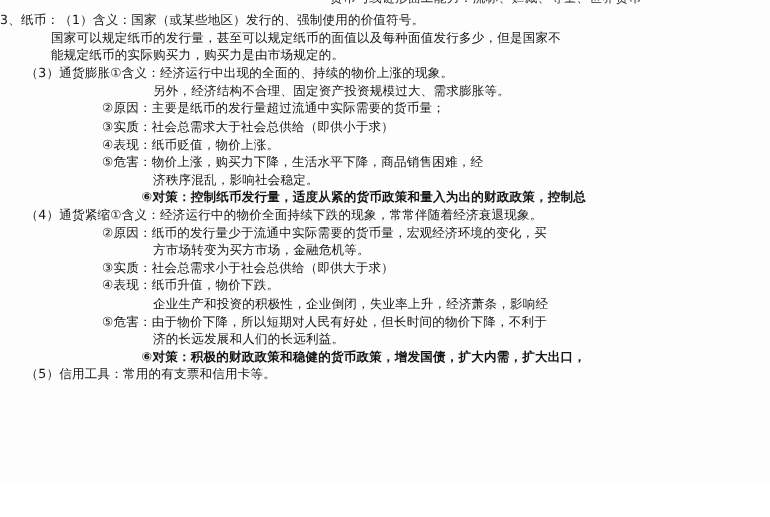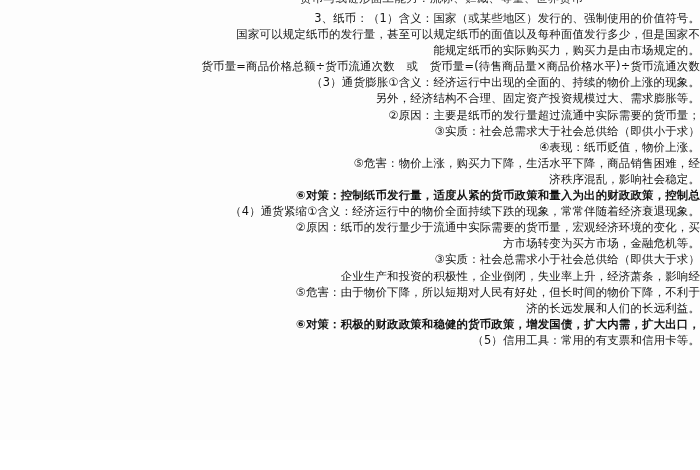--- a/index.html
+++ b/index.html
@@ -14,21 +14,20 @@
     color: #111111;
     overflow: hidden;
   }
   .page {
     position: relative;
     width: 700px;
     height: 440px;
     background: #fdfdfd;
     padding: 0;
     box-sizing: border-box;
-    text-align: right;
   }
   .clip-top {
     position: absolute;
     top: 0;
     left: 0;
     width: 700px;
     height: 10px;
     overflow: hidden;
   }
   .clip-top .cut {
@@ -50,51 +49,52 @@
     color: #141414;
   }
   .line {
     white-space: pre;
     font-size: 11.4px;
     line-height: 16.1px;
     letter-spacing: 0.2px;
   }
   .line.bold {
     font-weight: bold;
+    padding-left: 36px;
   }
   .faded {
     color: #3a3a3a;
   }
 </style>
 </head>
 <body>
 
 <div class="page">
 
   <div class="clip-top">
     <span class="cut faded">货币与线链形面工能力：流标、贮藏、等量、世界货币</span>
   </div>
 
   <div class="body-text">
       <div class="line">3、纸币：（1）含义：国家（或某些地区）发行的、强制使用的价值符号。</div>
       <div class="line">　　　　国家可以规定纸币的发行量，甚至可以规定纸币的面值以及每种面值发行多少，但是国家不</div>
       <div class="line">　　　　能规定纸币的实际购买力，购买力是由市场规定的。</div>
-      <div class="line">　　　　货币量=商品价格总额÷货币流通次数　或　货币量=(待售商品量×商品价格水平)÷货币流通次数</div>
       <div class="line">　　（3）通货膨胀①含义：经济运行中出现的全面的、持续的物价上涨的现象。</div>
       <div class="line">　　　　　　　　　　　　另外，经济结构不合理、固定资产投资规模过大、需求膨胀等。</div>
       <div class="line">　　　　　　　　②原因：主要是纸币的发行量超过流通中实际需要的货币量；</div>
       <div class="line">　　　　　　　　③实质：社会总需求大于社会总供给（即供小于求）</div>
       <div class="line">　　　　　　　　④表现：纸币贬值，物价上涨。</div>
       <div class="line">　　　　　　　　⑤危害：物价上涨，购买力下降，生活水平下降，商品销售困难，经</div>
       <div class="line">　　　　　　　　　　　　济秩序混乱，影响社会稳定。</div>
       <div class="line bold">　　　　　　　　⑥对策：控制纸币发行量，适度从紧的货币政策和量入为出的财政政策，控制总</div>
       <div class="line">　　（4）通货紧缩①含义：经济运行中的物价全面持续下跌的现象，常常伴随着经济衰退现象。</div>
       <div class="line">　　　　　　　　②原因：纸币的发行量少于流通中实际需要的货币量，宏观经济环境的变化，买</div>
       <div class="line">　　　　　　　　　　　　方市场转变为买方市场，金融危机等。</div>
       <div class="line">　　　　　　　　③实质：社会总需求小于社会总供给（即供大于求）</div>
+      <div class="line">　　　　　　　　④表现：纸币升值，物价下跌。</div>
       <div class="line">　　　　　　　　　　　　企业生产和投资的积极性，企业倒闭，失业率上升，经济萧条，影响经</div>
       <div class="line">　　　　　　　　⑤危害：由于物价下降，所以短期对人民有好处，但长时间的物价下降，不利于</div>
       <div class="line">　　　　　　　　　　　　济的长远发展和人们的长远利益。</div>
       <div class="line bold">　　　　　　　　⑥对策：积极的财政政策和稳健的货币政策，增发国债，扩大内需，扩大出口，</div>
       <div class="line">　　（5）信用工具：常用的有支票和信用卡等。</div>
     </div>
 
 </div>
 
 </body></html>

